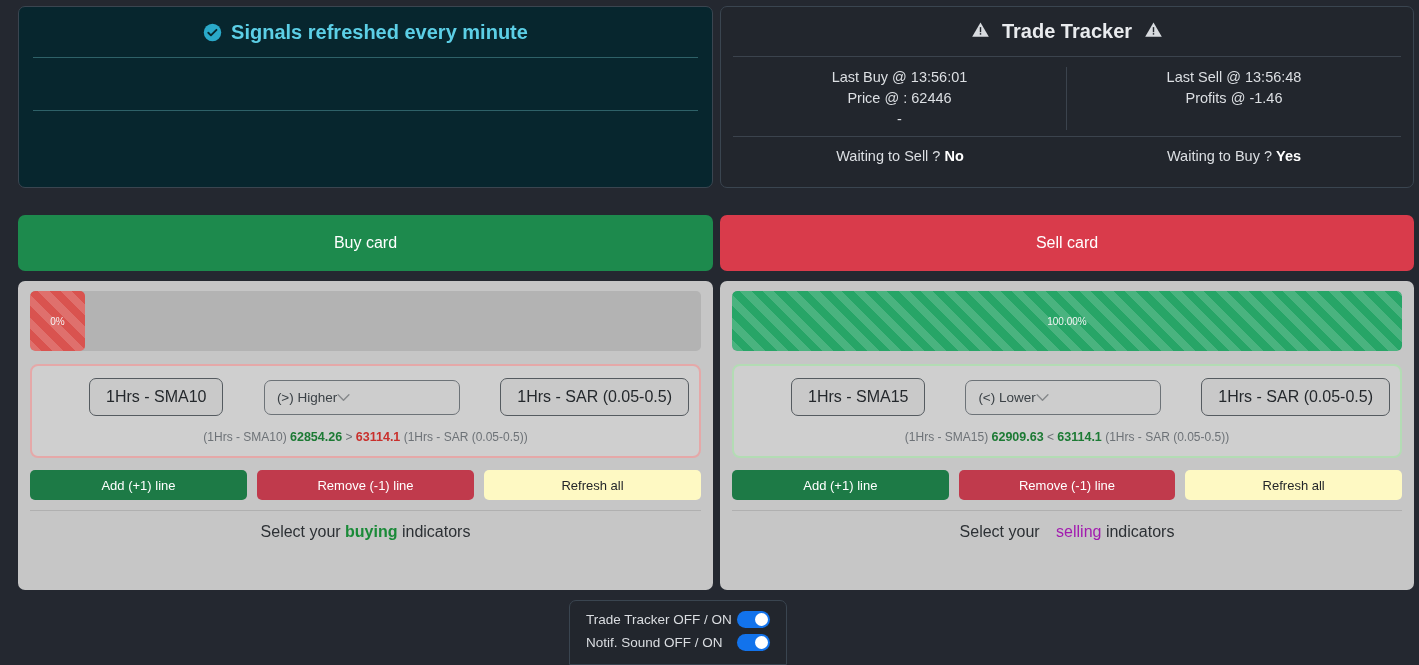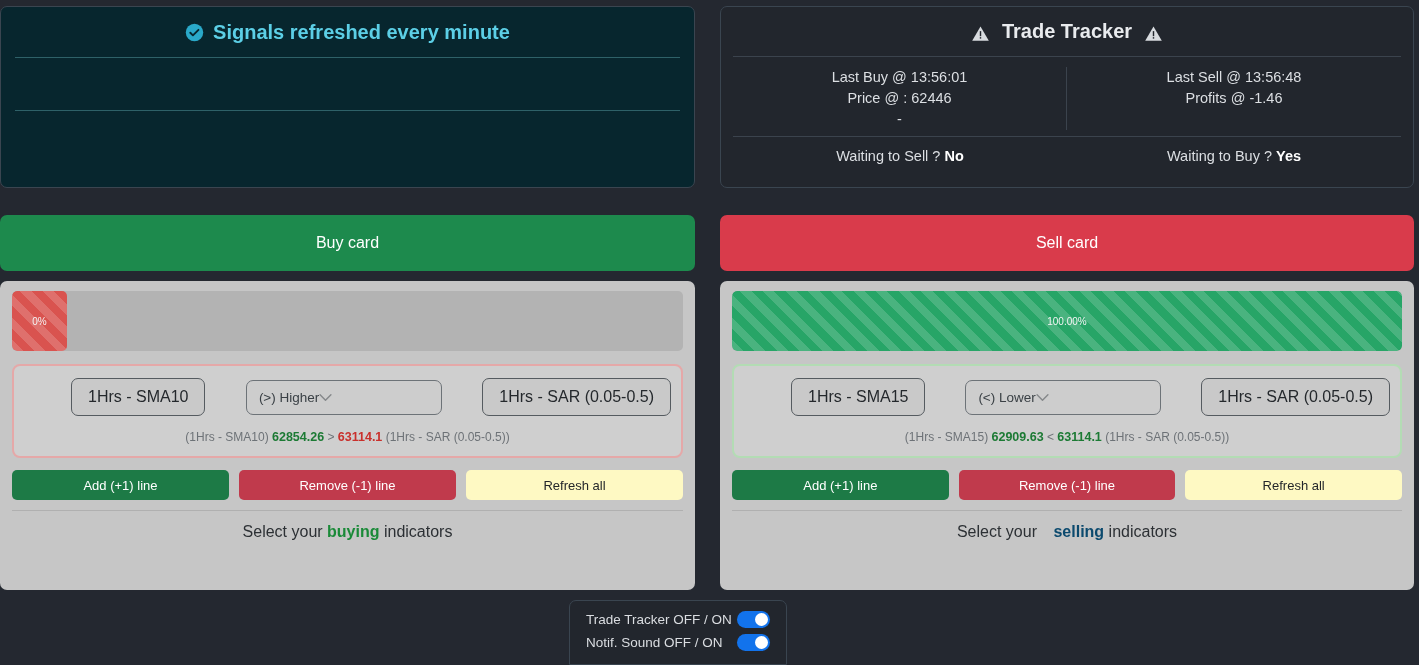--- a/index.html
+++ b/index.html
@@ -4,21 +4,21 @@
 <style>
   * { box-sizing: border-box; margin: 0; padding: 0; }
   html, body {
     width: 1419px; height: 665px;
     background: #242830;
     font-family: "Liberation Sans", sans-serif;
     overflow: hidden;
   }
   .page { position: relative; width: 1419px; height: 665px; background: #242830; }
 
-  .col-left  { position: absolute; left: 0;  top: 6px; width: 695px; border-radius: 9px; }
+  .col-left  { position: absolute; left: 18px;  top: 6px; width: 695px; border-radius: 9px; }
   .col-right { position: absolute; left: 720px; top: 6px; width: 694px; }
 
   
   .info-card {
     background: #07262e;
     border: 1px solid #3a4550;
     border-radius: 7px;
     height: 182px;
     padding: 0 12px;
   }
@@ -38,21 +38,21 @@
     background: #22262d;
     border: 1px solid #3a4550;
     border-radius: 7px;
     height: 182px;
     padding: 0 12px;
     color: #e7e9ec;
   }
   .tracker-title {
     font-size: 20px; font-weight: bold; text-align: center;
     padding: 13px 0 13px;
-    display: flex; align-items: flex-end; justify-content: center; gap: 12px;
+    display: flex; align-items: flex-start; justify-content: center; gap: 12px;
     color: #e9ebee;
   }
   .warn-ico { width: 19px; height: 19px; flex: 0 0 19px; }
   .tracker-divider { height: 1px; background: #3b434d; }
   .tracker-body { display: flex; padding: 10px 0 6px; }
   .tracker-col {
     flex: 1 1 50%;
     text-align: center;
     font-size: 14.5px;
     line-height: 21px;
@@ -175,21 +175,21 @@
 
   .panel-foot {
     margin-top: 10px;
     border-top: 1px solid #b0b0b0;
     text-align: center;
     font-size: 16px;
     color: #2c3034;
     padding-top: 12px;
   }
   .buying  { color: #1a8a38; font-weight: bold; }
-  .selling { color: #0c4a6e; font-weight: bold; margin-left: 12px; }
+  .selling { color: #a21caf; font-weight: normal; margin-left: 12px; }
 
   
   .toggle-panel {
     position: absolute;
     left: 569px; top: 600px;
     width: 218px; height: 65px;
     background: #22262d;
     border: 1px solid #3a4550;
     border-radius: 7px 7px 0 0;
     padding: 10px 16px 0;

